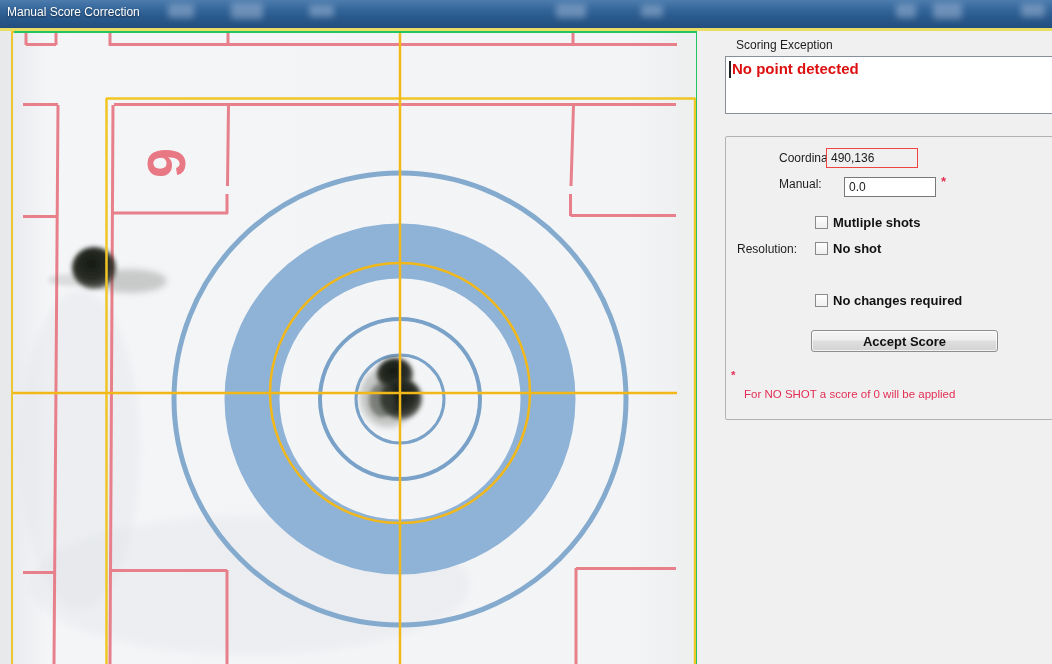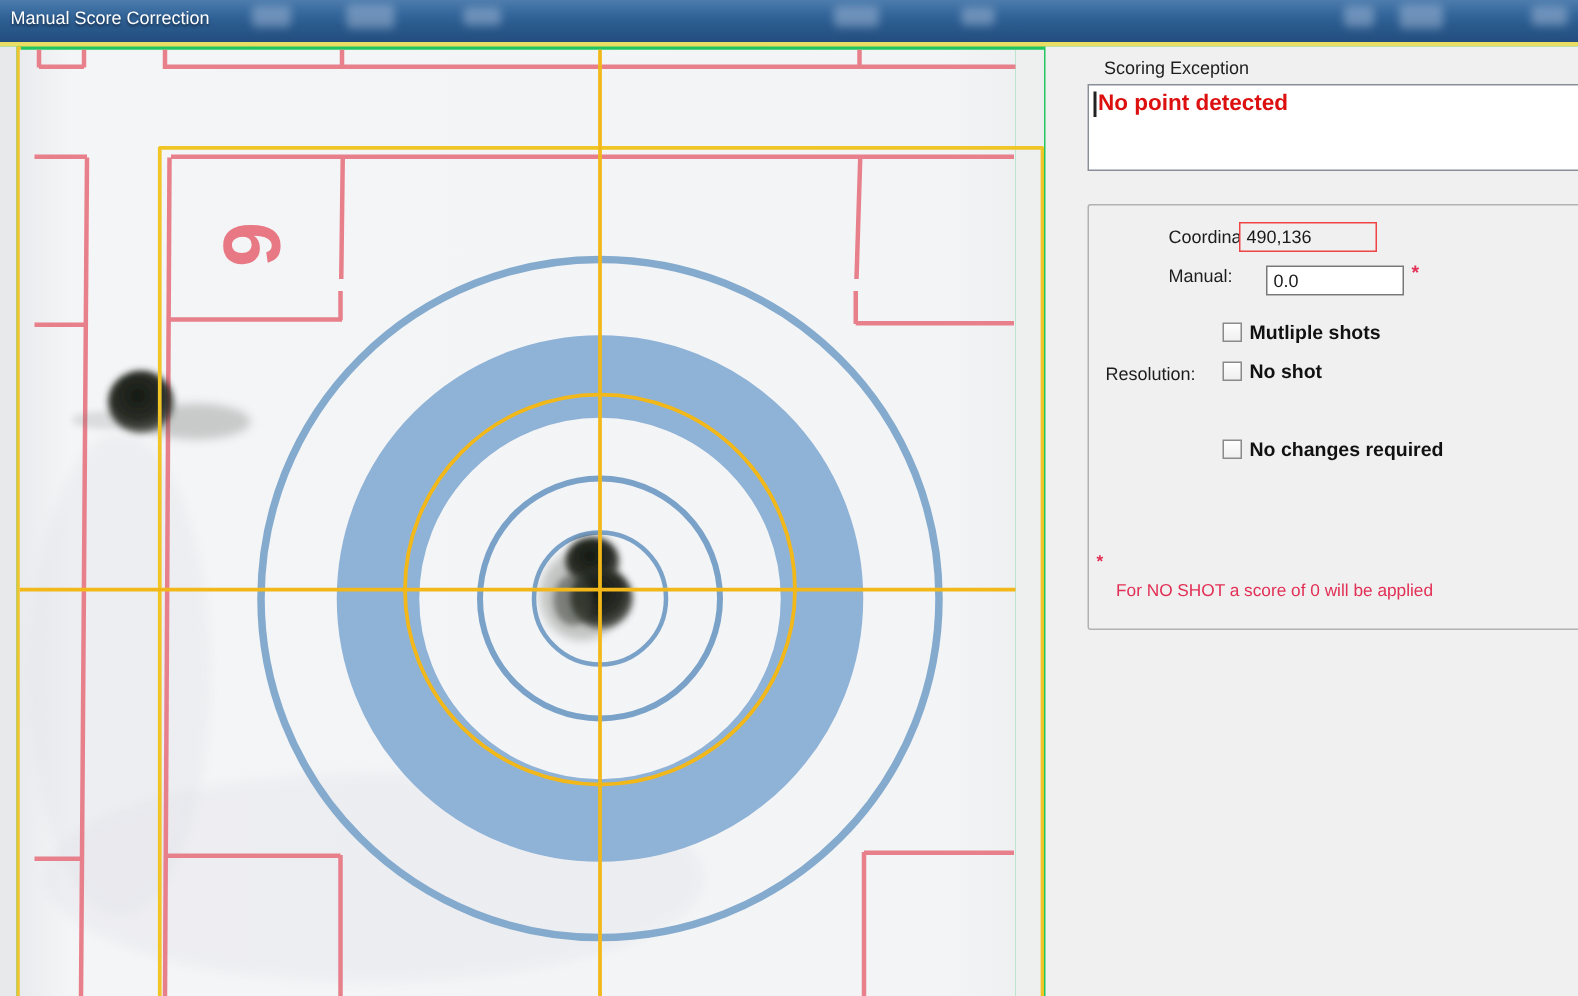--- a/index.html
+++ b/index.html
@@ -184,19 +184,20 @@
 
       <div class="cbrow" style="top:102px;">
         <span class="cb"></span><span class="cb-label">No shot</span>
       </div>
 
 
       <div class="cbrow" style="top:154px;">
         <span class="cb"></span><span class="cb-label">No changes required</span>
       </div>
 
+      <button class="btn">Accept Score</button>
 
       <div class="fn fn-star">*</div>
       <div class="fn fn-2">For NO SHOT a score of 0 will be applied</div>
     </div>
   </div>
 
 </div>
 
 </body></html>

